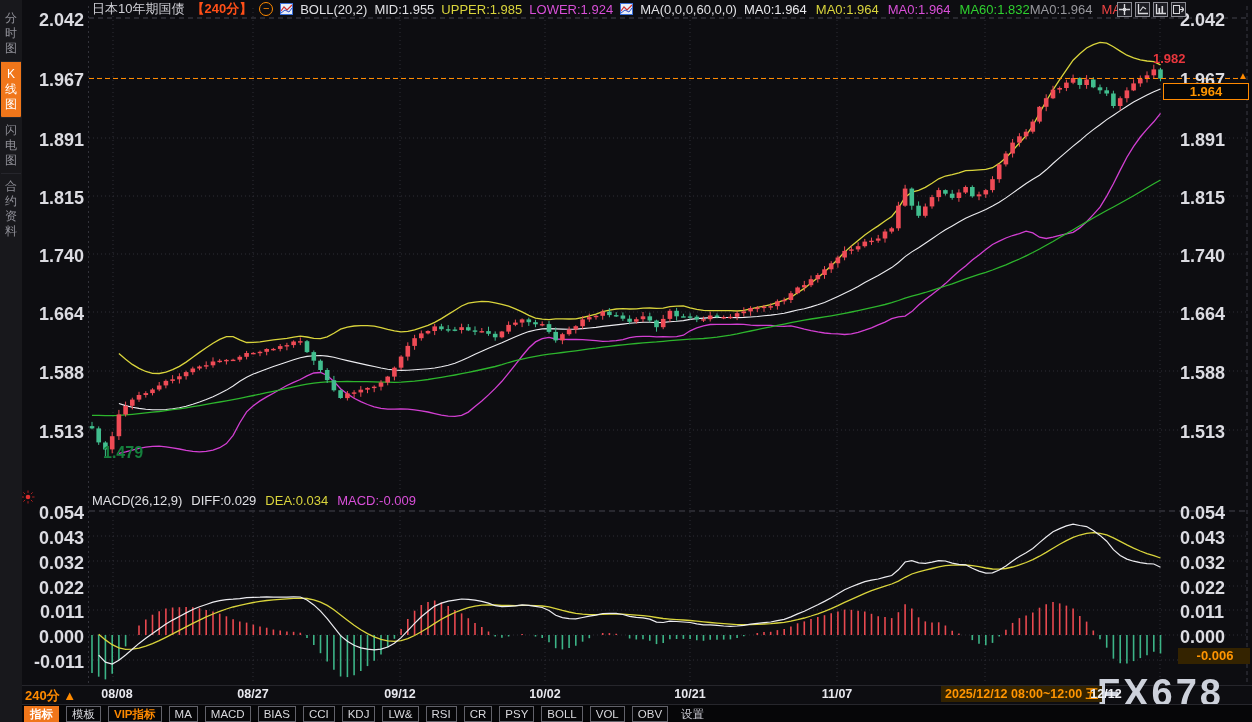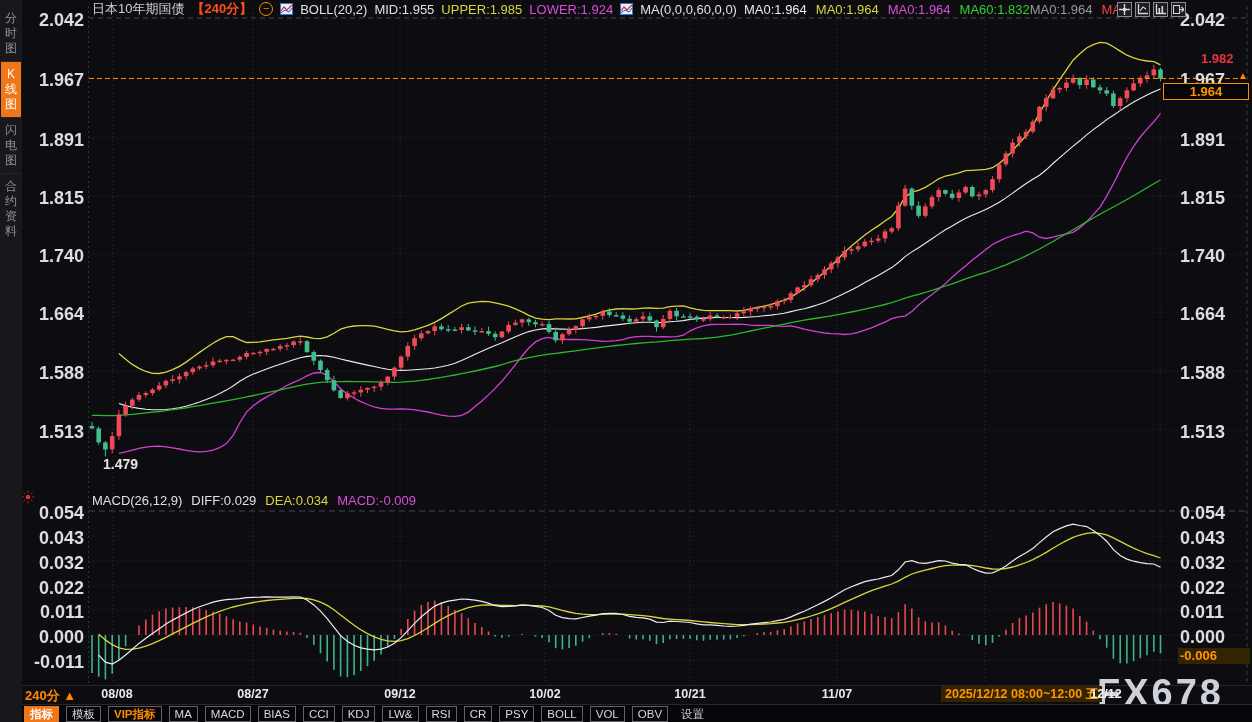--- a/index.html
+++ b/index.html
@@ -27,28 +27,28 @@
   .tool-btn{width:15px;height:15px;border:1px solid #8a8a92;background:#1c1c22;display:flex;
             align-items:center;justify-content:center;cursor:pointer;box-sizing:border-box;}
   
   .tick{position:absolute;font-size:18px;font-weight:bold;color:#dcdce2;z-index:4;}
   .tick.left{width:64px;left:20px;text-align:right;}
   .tick.right{left:1180px;text-align:left;}
   
   #macdHeader{position:absolute;left:92px;top:493px;font-size:13px;display:flex;z-index:6;white-space:nowrap;}
   #macdHeader span{margin-right:9px;}
   
-  #highLabel{position:absolute;left:1153px;top:51px;color:#e8363d;font-size:13px;font-weight:bold;z-index:6;margin-left:48px;}
-  #lowLabel{position:absolute;left:103px;top:456px;color:#e5e5e5;font-size:14px;font-weight:bold;z-index:6;}
+  #highLabel{position:absolute;left:1153px;top:51px;color:#e8363d;font-size:13px;font-weight:bold;z-index:6;}
+  #lowLabel{position:absolute;left:103px;top:444px;color:#15803d;font-size:16px;font-weight:bold;z-index:6;}
   #priceTag{position:absolute;left:1163px;top:83px;width:84px;height:15px;border:1px solid #ff8a00;
             background:#060606;color:#ff9500;font-size:13px;font-weight:bold;text-align:center;
             line-height:15px;z-index:6;}
   #upArrow{position:absolute;left:1238px;top:70px;color:#ff8a00;font-size:10px;z-index:7;}
   #macdCurrent{position:absolute;left:1178px;top:648px;width:70px;height:16px;background:#342300;
-               color:#ff9500;font-size:13px;font-weight:bold;line-height:16px;padding-left:2px;z-index:6;}
+               color:#ff9500;font-size:13px;font-weight:bold;line-height:16px;padding-left:2px;z-index:6;text-align:center;}
   
   #timeRow{position:absolute;left:0;top:686px;width:1252px;height:17px;z-index:6;}
   .time-label{position:absolute;top:1px;color:#e8e8ee;font-size:12.5px;font-weight:bold;transform:translateX(-50%);}
   #periodBadge{position:absolute;left:25px;top:1px;color:#ff8a00;font-size:13px;font-weight:bold;cursor:pointer;}
   #sessionBox{position:absolute;left:941px;top:0px;height:16px;background:#342300;color:#ff9500;
               font-size:12.5px;font-weight:bold;line-height:16px;padding:0 4px;}
   #lastDate{position:absolute;left:1106px;top:1px;color:#f2f2f6;font-size:12.5px;font-weight:bold;
             transform:translateX(-50%);z-index:8;}
   
   #toolbar{position:absolute;left:0;top:704px;width:1252px;height:18px;background:#060608;

